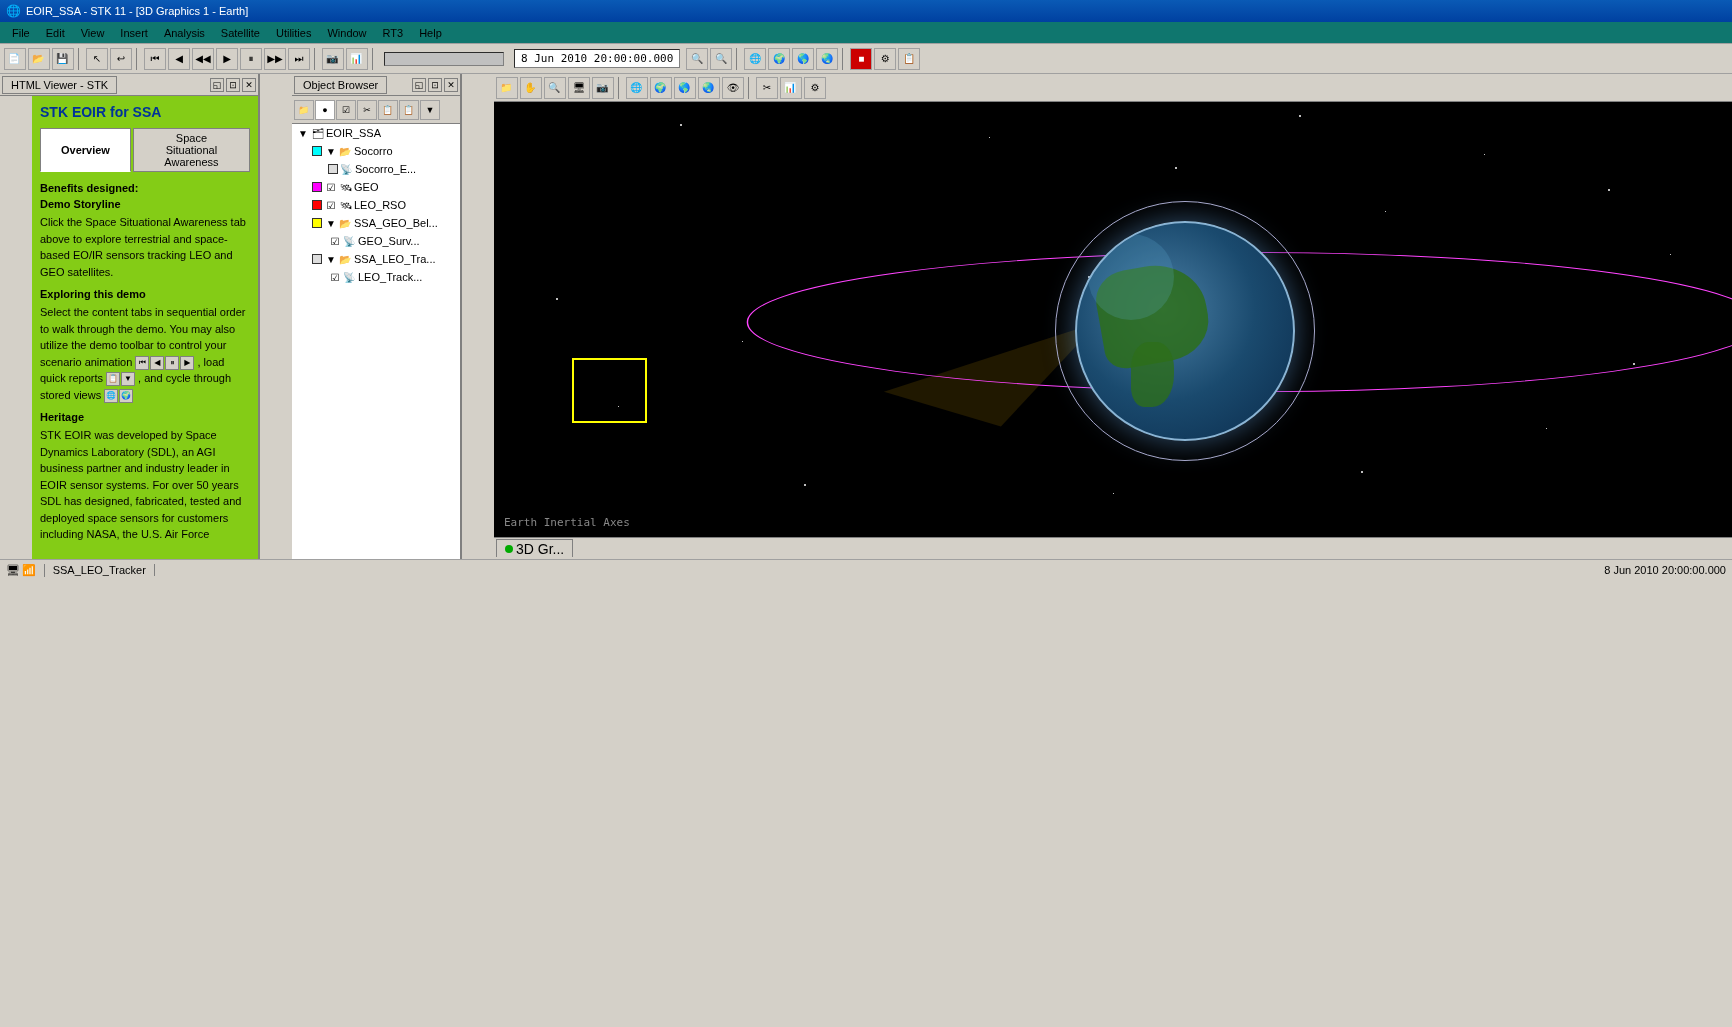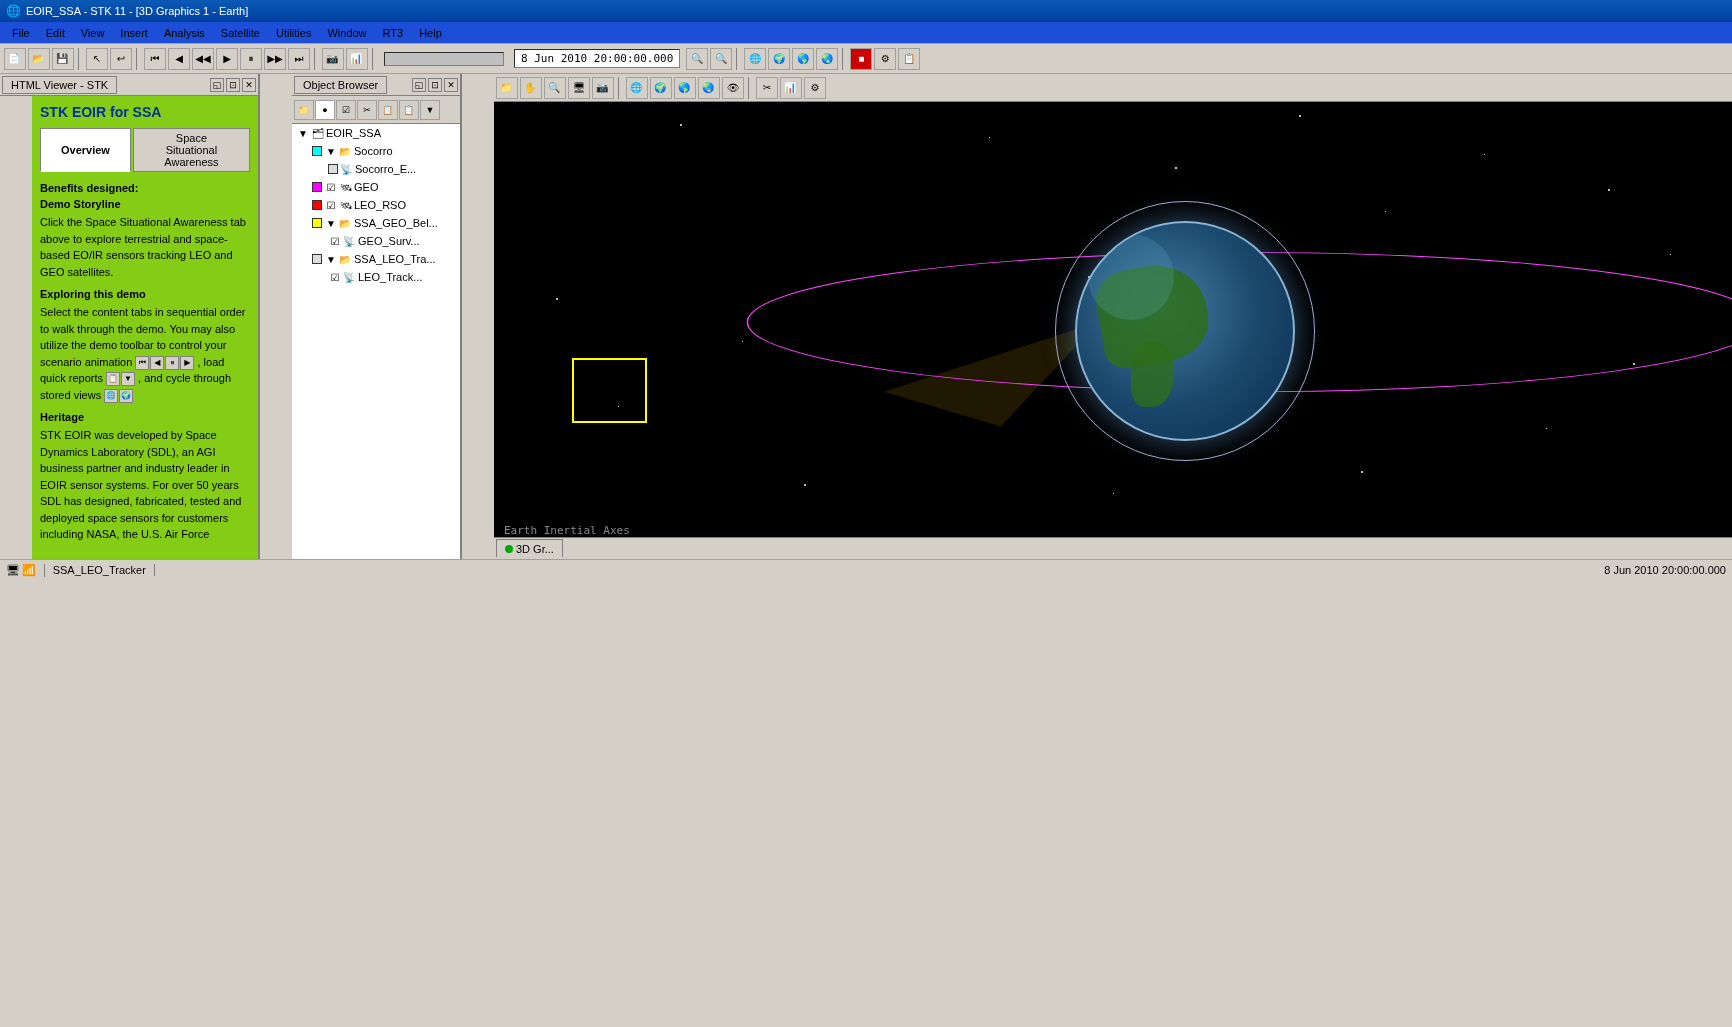--- a/index.html
+++ b/index.html
@@ -12,21 +12,21 @@
       padding: 3px 6px;
       font-size: 11px;
       display: flex;
       align-items: center;
       gap: 5px;
       height: 22px;
     }
 
     
     .menu-bar {
-      background: #1d4ed8;
+      background: #0f766e;
       display: flex;
       align-items: center;
       padding: 2px 4px;
       height: 22px;
       border-bottom: 1px solid #a0a0a0;
     }
     .menu-item {
       padding: 2px 8px;
       cursor: pointer;
       font-size: 11px;
@@ -270,21 +270,21 @@
       height: 22px;
       border-top: 1px solid #808080;
       padding: 0 2px;
       gap: 2px;
     }
     .bottom-tab {
       background: #d4d0c8;
       border: 1px solid #808080;
       border-bottom: none;
       padding: 1px 8px;
-      font-size: 11px;
+      font-size: 14px;
       cursor: pointer;
       display: flex; align-items: center; gap: 3px;
       height: 18px;
     }
     .bottom-tab .dot { width: 8px; height: 8px; border-radius: 50%; }
 
     
     .status-bar {
       background: #d4d0c8;
       display: flex;
@@ -562,21 +562,21 @@
 
             <div style="position:absolute;top:55%;left:25%;width:20%;height:30%;background:#2d6e1a;border-radius:40% 40% 50% 30%;opacity:0.8;"></div>
 
             <div style="position:absolute;top:5%;left:5%;width:40%;height:40%;background:rgba(100,180,220,0.2);border-radius:50%;"></div>
           </div>
         </div>
       </div>
 
       <div class="yellow-rect" style="left:78px;top:59%;width:75px;height:65px;"></div>
 
-      <div class="axes-label" style="bottom:0;left:10px;">Earth Inertial Axes</div>
+      <div class="axes-label" style="bottom:8px;left:10px;">Earth Inertial Axes</div>
     </div>
 
     <div class="bottom-tab-bar">
       <div class="bottom-tab">
         <span class="dot" style="background:#00aa00;"></span>
         <span>3D Gr...</span>
       </div>
     </div>
   </div>
 

